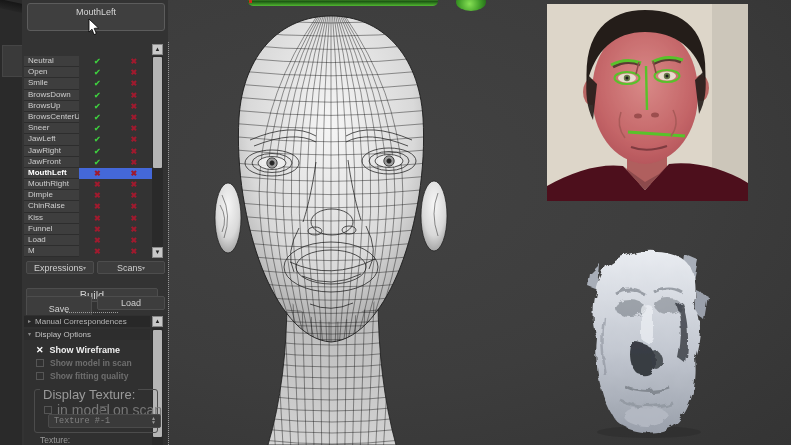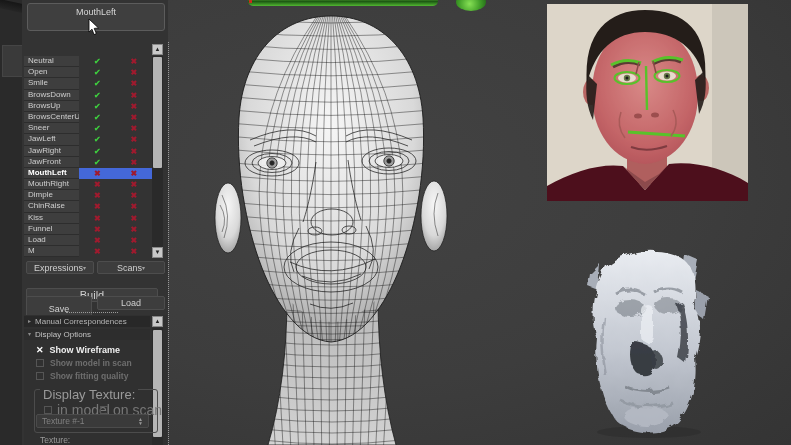--- a/index.html
+++ b/index.html
@@ -59,23 +59,23 @@
   .sec-tri{font-size:6px;color:#8a8a8a;}
   .sec-mc{top:316px;} .sec-do{top:329px;background:#2d2d2d;color:#c2c2c2;}
   .opt-item{left:36px;display:flex;align-items:center;gap:6px;font-size:8.5px;font-weight:bold;}
   .opt-on{color:#f0f0f0;font-weight:bold;font-size:9px;}
   .opt-off{color:#6e6e6e;}
   .cb-x{color:#fff;font-weight:bold;font-size:9px;}
   .cb-box{width:6px;height:6px;border:1px solid #555;display:inline-block;}
   .grp{left:34px;top:389px;width:124px;height:44px;border:1px solid #4c4c4c;border-radius:3px;box-sizing:border-box;}
   .grp-label{left:40px;top:387px;font-size:13px;color:#9a9a9a;background:#303030;padding:0 3px;}
   .tex-opt{top:402px;font-size:14px;color:#777;display:flex;align-items:center;gap:5px;}
-  .tex-select{left:36px;top:414px;width:113px;height:14px;background:#3a3a3a;border:1px solid #4b4b4b;
+  .tex-select{left:48px;top:414px;width:113px;height:14px;background:#3a3a3a;border:1px solid #4b4b4b;
     border-radius:2px;color:#808080;font-size:8.5px;display:flex;align-items:center;
-    padding:0 5px;box-sizing:border-box;justify-content:space-between;}
+    padding:0 5px;box-sizing:border-box;justify-content:space-between;font-family:Liberation Mono, monospace;}
   .stepper{display:flex;flex-direction:column;font-size:5px;color:#999;line-height:4px;}
   .markers-label{left:40px;top:435px;font-size:8.5px;color:#999;}
   .opt-track{left:152px;top:328px;width:11px;height:117px;background:#2a2a2a;}
   .opt-up{left:152px;top:316px;}
   .opt-thumb{left:153px;top:330px;width:9px;height:107px;background:#b5b5b5;border-radius:1px;}
 
   
   .dot-v{left:168px;top:42px;height:403px;width:0;border-left:1px dotted #989898;}
 
   

